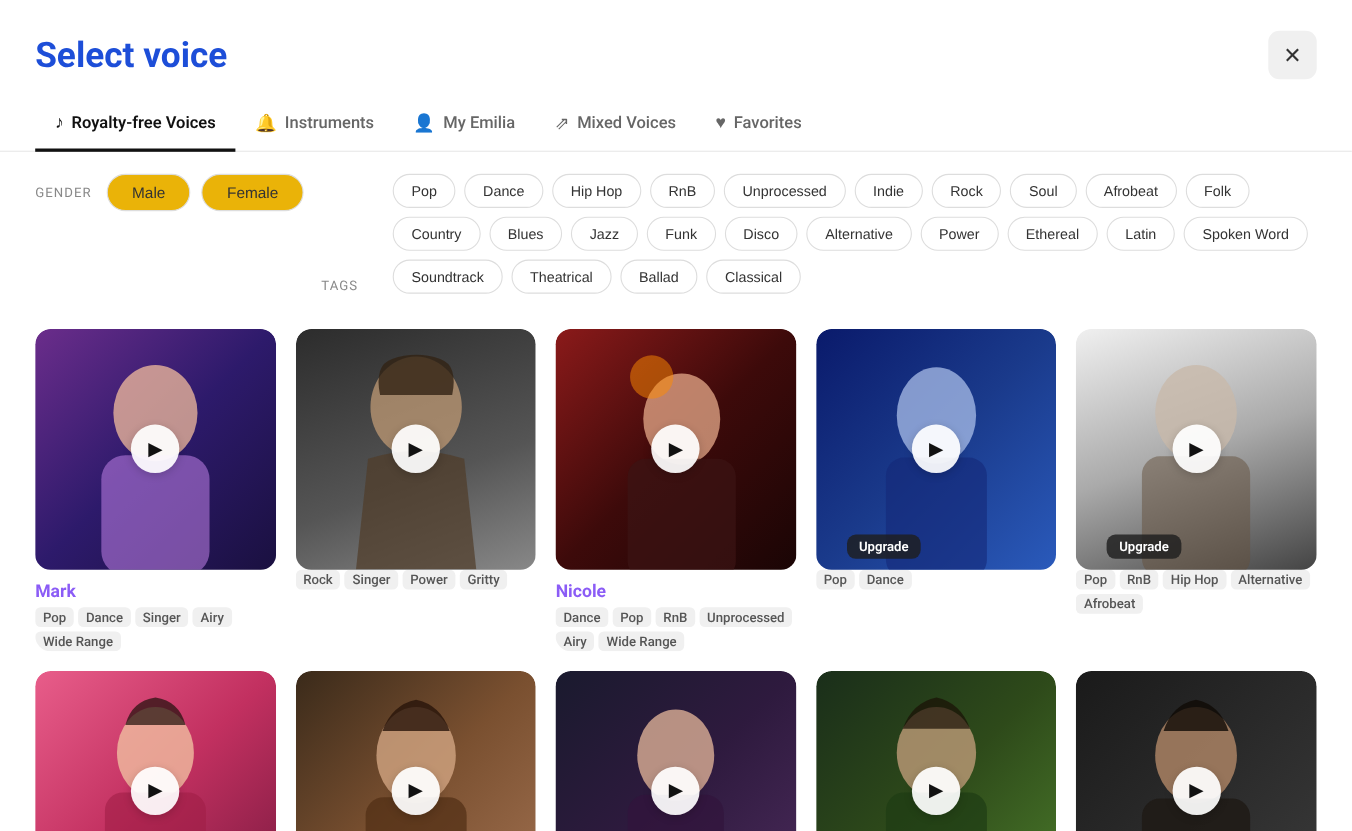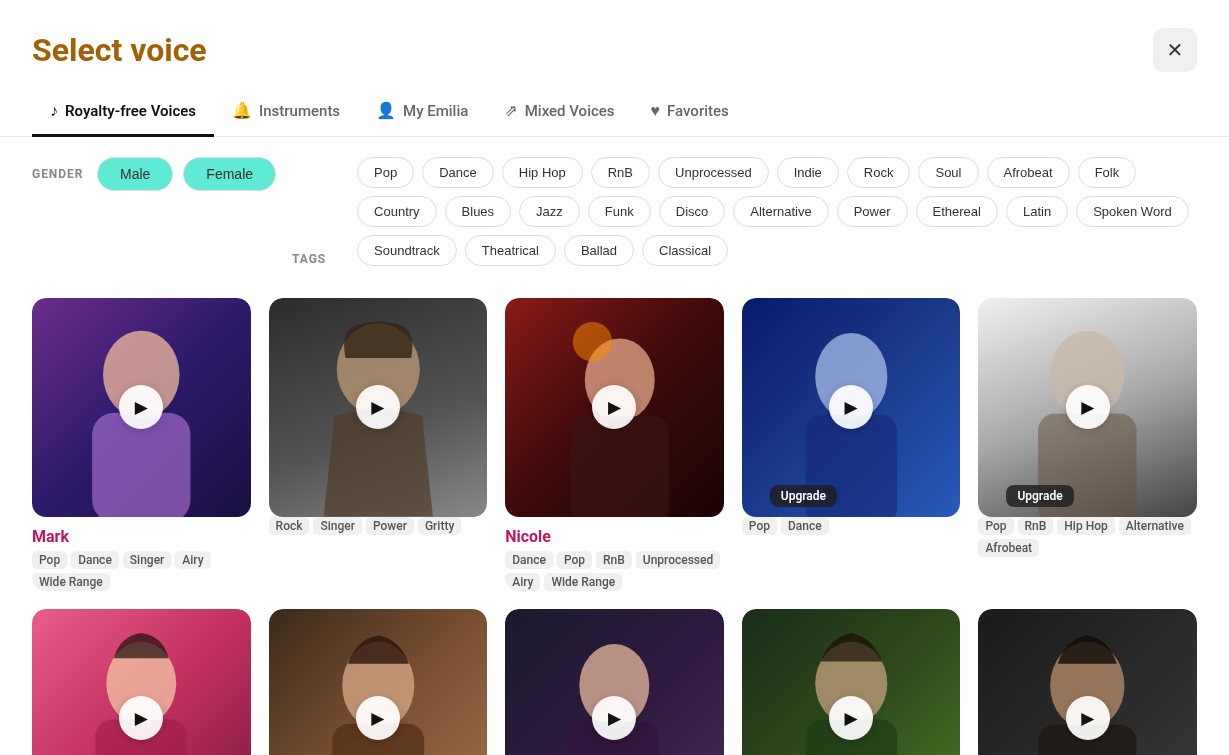--- a/index.html
+++ b/index.html
@@ -15,21 +15,21 @@
     .page-header {
       padding: 28px 32px 0;
       display: flex;
       align-items: center;
       justify-content: space-between;
     }
 
     .page-title {
       font-size: 32px;
       font-weight: 700;
-      color: #a16207;
+      color: #1d4ed8;
     }
 
     .close-btn {
       width: 44px;
       height: 44px;
       border-radius: 10px;
       background: #f0f0f0;
       border: none;
       cursor: pointer;
       display: flex;
@@ -71,32 +71,32 @@
     .nav-tab-icon {
       font-size: 16px;
     }
 
     .filters-section {
       padding: 20px 32px 10px;
     }
 
     .filter-label {
       font-size: 12px;
-      font-weight: 700;
+      font-weight: 400;
       color: #888;
       letter-spacing: 0.08em;
       text-transform: uppercase;
       min-width: 55px;
     }
 
     .gender-btn {
       padding: 8px 22px;
       border-radius: 20px;
       border: 1.5px solid #ddd;
-      background: #5eead4;
+      background: #eab308;
       font-size: 14px;
       font-weight: 500;
       color: #333;
       cursor: pointer;
     }
 
     .tags-row {
       display: flex;
       flex-wrap: wrap;
       gap: 8px;
@@ -164,21 +164,21 @@
       font-weight: 600;
       padding: 4px 11px;
       border-radius: 8px;
     }
 
     .voice-name {
       font-size: 16px;
       font-weight: 700;
       margin-top: 10px;
       margin-bottom: 5px;
-      color: #be185d;
+      color: #8b5cf6;
     }
 
     .voice-tags {
       display: flex;
       flex-wrap: wrap;
       gap: 4px;
     }
 
     .voice-tag {
       font-size: 12px;

